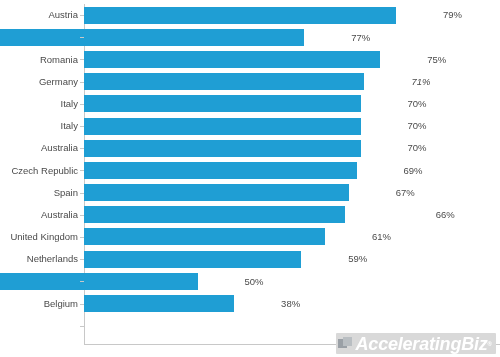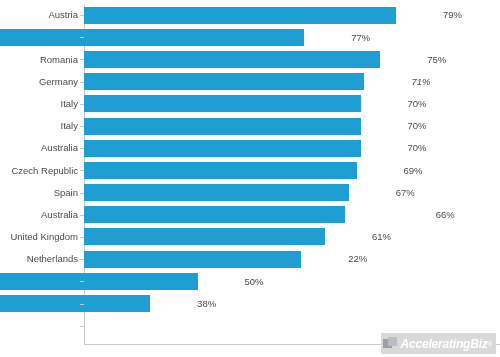--- a/index.html
+++ b/index.html
@@ -116,21 +116,21 @@
     background: #9aa0a6;
   }
   #watermark .wm-icon .sq2 {
     position: absolute;
     left: 5px; top: 0px;
     width: 9px; height: 9px;
     background: #b9bec2;
   }
   #watermark .wm-text {
     font-family: "Liberation Sans", sans-serif;
-    font-size: 12px;
+    font-size: 18px;
     font-weight: bold;
     font-style: italic;
     color: #ffffff;
     letter-spacing: -0.2px;
     line-height: 1;
   }
   #watermark .wm-tm {
     font-size: 6px;
     color: #ffffff;
     vertical-align: super;
@@ -219,30 +219,31 @@
           <div class="cat-label">United Kingdom</div>
           <div class="bar-zone">
             <div class="bar" style="width: 240.95px; background: rgb(31, 158, 212);"></div>
             <div class="bar-value" style="color: rgb(74, 74, 74);">61%</div>
           </div>
         </div>
         <div class="row">
           <div class="cat-label">Netherlands</div>
           <div class="bar-zone">
             <div class="bar" style="width: 217.25px; background: rgb(31, 158, 212);"></div>
-            <div class="bar-value" style="color: rgb(74, 74, 74);">22%</div>
+            <div class="bar-value" style="color: rgb(74, 74, 74);">59%</div>
           </div>
         </div>
         <div class="row">
           <div class="bar-zone">
             <div class="bar" style="width: 197.5px; background: rgb(31, 158, 212);"></div>
             <div class="bar-value" style="color: rgb(74, 74, 74);">50%</div>
           </div>
         </div>
         <div class="row">
+          <div class="cat-label">Belgium</div>
           <div class="bar-zone">
             <div class="bar" style="width: 150.1px; background: rgb(31, 158, 212);"></div>
             <div class="bar-value" style="color: rgb(74, 74, 74);">38%</div>
           </div>
         </div>
       </div>
   <div class="tick" style="top: 15px; background: rgb(200, 200, 200);"></div>
       <div class="tick" style="top: 37.2px; background: rgb(200, 200, 200);"></div>
       <div class="tick" style="top: 59.4px; background: rgb(200, 200, 200);"></div>
       <div class="tick" style="top: 81.6px; background: rgb(200, 200, 200);"></div>

